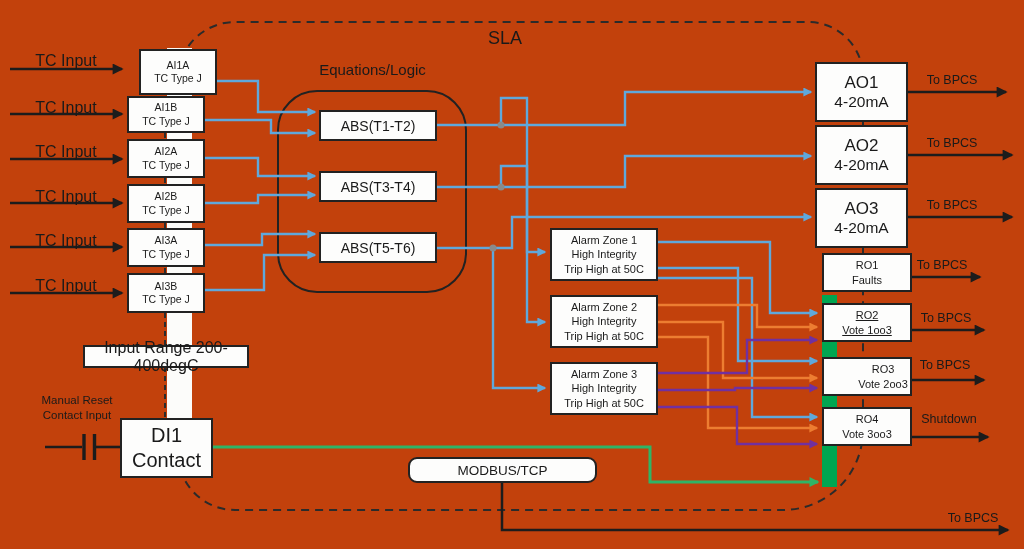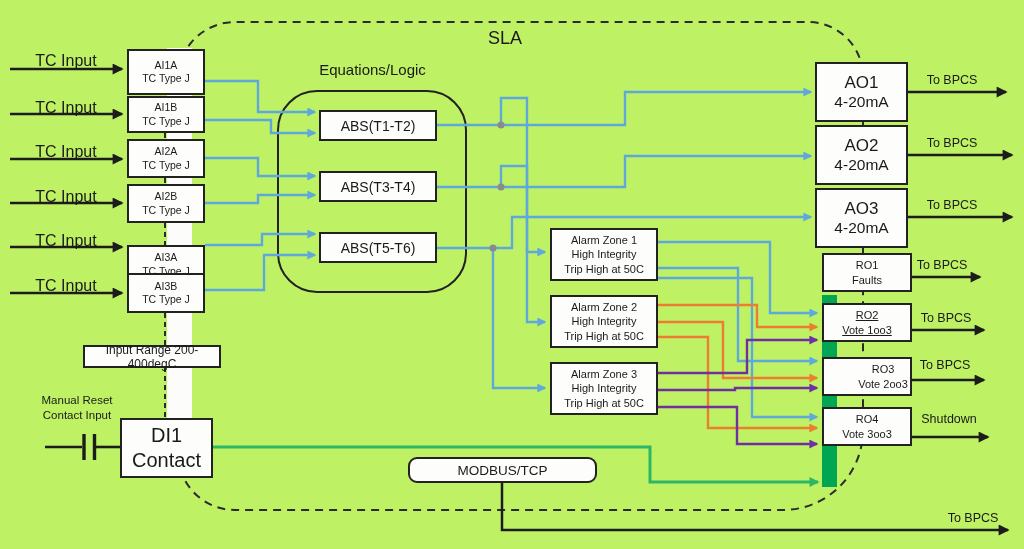--- a/index.html
+++ b/index.html
@@ -1,36 +1,36 @@
 <!DOCTYPE html>
 <html><head>
 <meta charset="utf-8">
 <style>
   html,body{margin:0;padding:0;background:#ffffff;}
-  #canvas{position:relative;width:1024px;height:549px;background:#bef264;
+  #canvas{position:relative;width:1024px;height:549px;background:#c2410c;
           font-family:"Liberation Sans", sans-serif;color:#1a1a1a;overflow:hidden;}
   #wires{position:absolute;left:0;top:0;z-index:1;}
   .box{position:absolute;z-index:2;background:#fdfdfc;border:2px solid #222;
        display:flex;flex-direction:column;align-items:center;justify-content:center;
        text-align:center;box-sizing:border-box;}
   .lbl{position:absolute;z-index:2;text-align:center;white-space:nowrap;}
   .eq-frame{position:absolute;z-index:0;border:2px solid #222;border-radius:40px;
             background:transparent;box-sizing:border-box;}
   .ai-box{left:127px;width:78px;font-size:10.5px;line-height:1.25;}
   .abs-box{left:319px;width:118px;height:31px;font-size:14px;}
   .az-box{left:550px;width:108px;height:53px;font-size:11px;line-height:1.32;}
   .ao-box{left:815px;width:93px;height:60px;}
   .ao-id{font-size:17px;line-height:1.2;}
   .ao-sig{font-size:15.5px;line-height:1.2;}
   .ro-box{left:822px;width:90px;height:39px;font-size:11px;line-height:1.3;}
   .tc-lbl{left:30px;width:72px;font-size:16px;}
   .dest-lbl{width:72px;font-size:12.5px;}
   .di-box{left:120px;top:418px;width:93px;height:60px;font-size:20px;line-height:1.25;}
   .modbus-box{left:408px;top:457px;width:189px;height:26px;border-radius:9px;font-size:13.5px;}
-  .range-box{left:83px;top:345px;width:138px;height:23px;font-size:12px;}
+  .range-box{left:83px;top:345px;width:166px;height:23px;font-size:16px;}
 </style>
 </head>
 <body>
 
 <div id="canvas">
 
   <svg id="wires" width="1024" height="549" viewBox="0 0 1024 549">
     <defs>
       <marker id="ab" viewBox="0 0 10 10" refX="8.5" refY="5" markerWidth="13" markerHeight="11" orient="auto" markerUnits="userSpaceOnUse">
           <path d="M0,0 L10,5 L0,10 Z" fill="#1c1c1c"></path>
@@ -136,37 +136,37 @@
 
   <div class="lbl" style="left:465px;top:28px;width:80px;font-size:18px;">SLA</div>
 
   <div class="lbl tc-lbl" style="top:52px;">TC Input</div>
   <div class="lbl tc-lbl" style="top:99px;">TC Input</div>
   <div class="lbl tc-lbl" style="top:143px;">TC Input</div>
   <div class="lbl tc-lbl" style="top:188px;">TC Input</div>
   <div class="lbl tc-lbl" style="top:232px;">TC Input</div>
   <div class="lbl tc-lbl" style="top:277px;">TC Input</div>
 
-  <div class="box ai-box" style="top:49px;height:46px;">
+  <div class="box ai-box" style="top:49px;height:46px;margin-left:12px;">
     <span>AI1A</span>
     <span>TC Type J</span>
   </div>
   <div class="box ai-box" style="top:96px;height:37px;">
     <span>AI1B</span>
     <span>TC Type J</span>
   </div>
   <div class="box ai-box" style="top:139px;height:39px;">
     <span>AI2A</span>
     <span>TC Type J</span>
   </div>
   <div class="box ai-box" style="top:184px;height:39px;">
     <span>AI2B</span>
     <span>TC Type J</span>
   </div>
-  <div class="box ai-box" style="top:245px;height:39px;">
+  <div class="box ai-box" style="top:228px;height:39px;">
     <span>AI3A</span>
     <span>TC Type J</span>
   </div>
   <div class="box ai-box" style="top:273px;height:40px;">
     <span>AI3B</span>
     <span>TC Type J</span>
   </div>
 
   <div class="eq-frame" style="left:277px;top:90px;width:190px;height:203px;"></div>
   <div class="lbl" style="left:300px;top:61px;width:145px;font-size:15px;">Equations/Logic</div>

